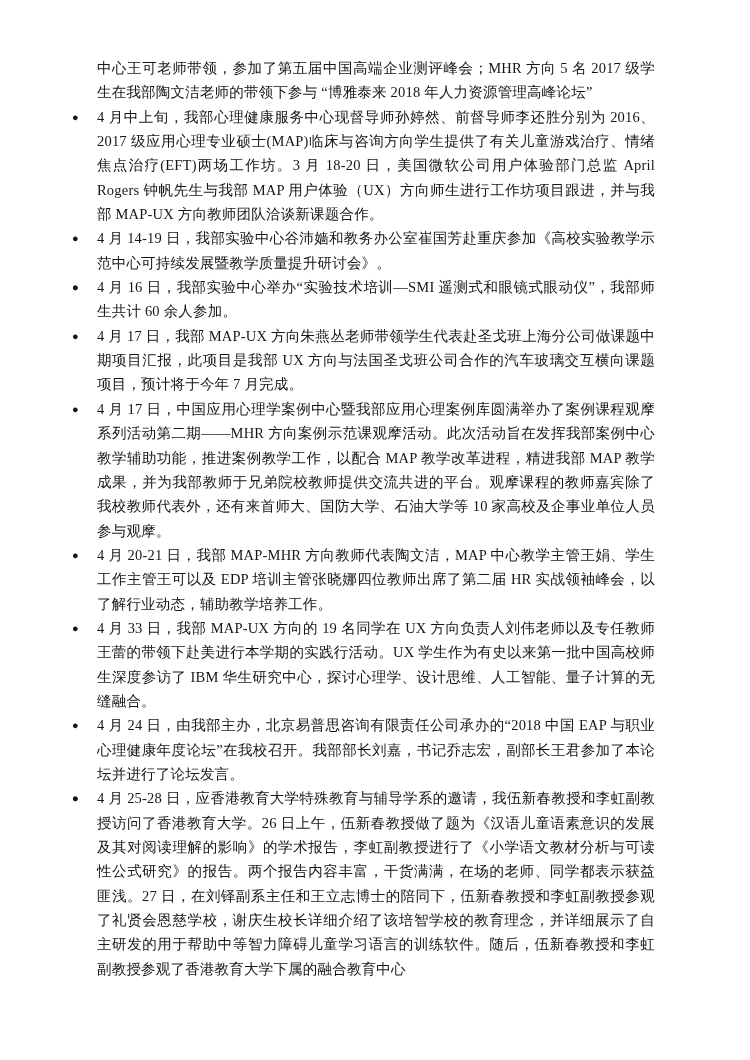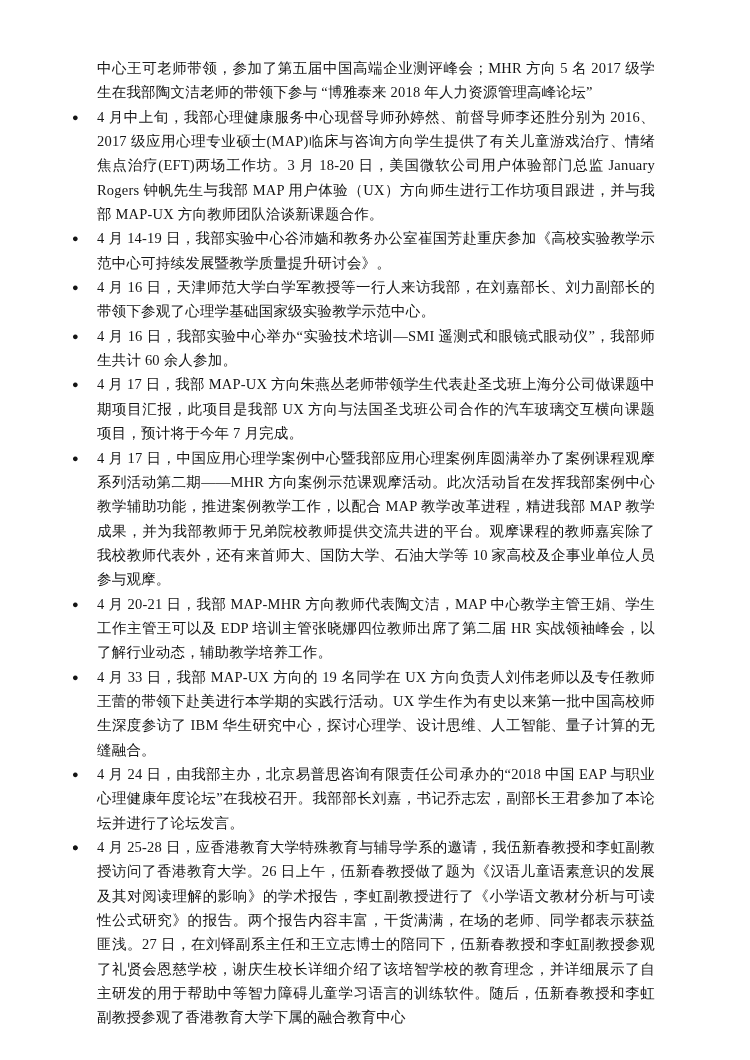--- a/index.html
+++ b/index.html
@@ -55,29 +55,28 @@
 <body>
 
 <div class="page">
   <div class="content">
 
     <p class="intro">中心王可老师带领，参加了第五届中国高端企业测评峰会；MHR 方向 5 名 2017 级学生在我部陶文洁老师的带领下参与 “博雅泰来 2018 年人力资源管理高峰论坛”</p>
 
     <ul class="bullet-list">
       <li>
         <span class="bullet-marker">●</span>
-        <span>4 月中上旬，我部心理健康服务中心现督导师孙婷然、前督导师李还胜分别为 2016、2017 级应用心理专业硕士(MAP)临床与咨询方向学生提供了有关儿童游戏治疗、情绪焦点治疗(EFT)两场工作坊。3 月 18-20 日，美国微软公司用户体验部门总监 January Rogers 钟帆先生与我部 MAP 用户体验（UX）方向师生进行工作坊项目跟进，并与我部 MAP-UX 方向教师团队洽谈新课题合作。</span>
+        <span>4 月中上旬，我部心理健康服务中心现督导师孙婷然、前督导师李还胜分别为 2016、2017 级应用心理专业硕士(MAP)临床与咨询方向学生提供了有关儿童游戏治疗、情绪焦点治疗(EFT)两场工作坊。3 月 18-20 日，美国微软公司用户体验部门总监 April Rogers 钟帆先生与我部 MAP 用户体验（UX）方向师生进行工作坊项目跟进，并与我部 MAP-UX 方向教师团队洽谈新课题合作。</span>
       </li>
       <li>
         <span class="bullet-marker">●</span>
         <span>4 月 14-19 日，我部实验中心谷沛嫱和教务办公室崔国芳赴重庆参加《高校实验教学示范中心可持续发展暨教学质量提升研讨会》。</span>
       </li>
       <li>
         <span class="bullet-marker">●</span>
-        <span>4 月 16 日，天津师范大学白学军教授等一行人来访我部，在刘嘉部长、刘力副部长的带领下参观了心理学基础国家级实验教学示范中心。</span>
       </li>
       <li>
         <span class="bullet-marker">●</span>
         <span>4 月 16 日，我部实验中心举办“实验技术培训—SMI 遥测式和眼镜式眼动仪”，我部师生共计 60 余人参加。</span>
       </li>
       <li>
         <span class="bullet-marker">●</span>
         <span>4 月 17 日，我部 MAP-UX 方向朱燕丛老师带领学生代表赴圣戈班上海分公司做课题中期项目汇报，此项目是我部 UX 方向与法国圣戈班公司合作的汽车玻璃交互横向课题项目，预计将于今年 7 月完成。</span>
       </li>
       <li>

